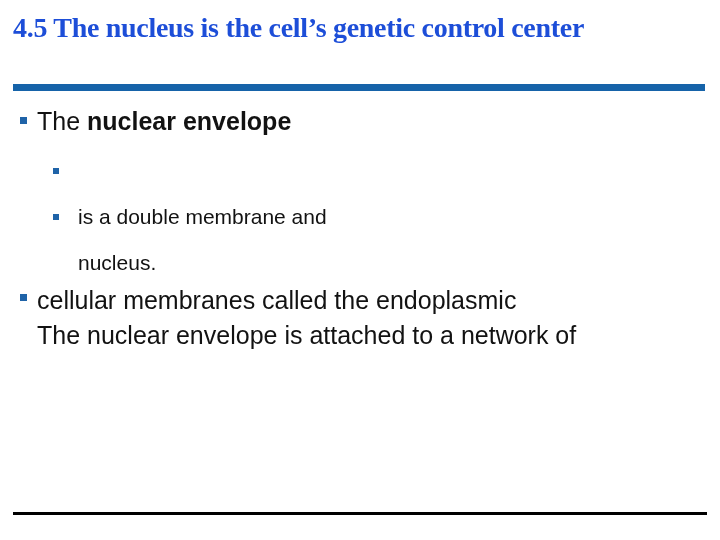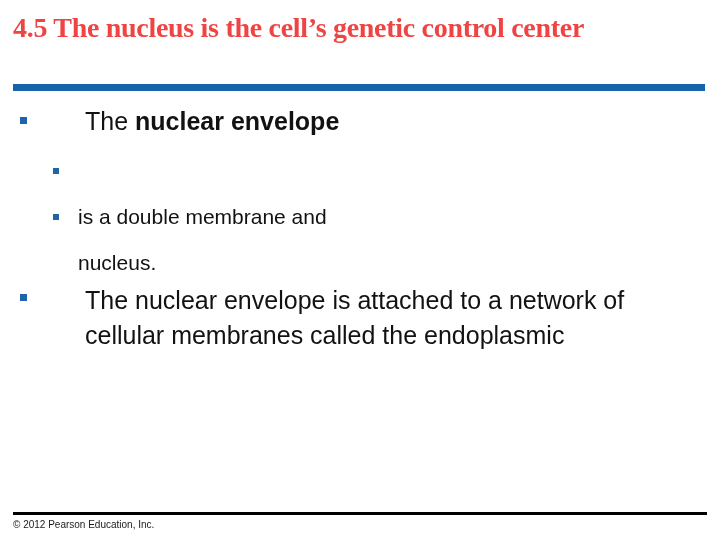--- a/index.html
+++ b/index.html
@@ -22,21 +22,21 @@
     position: absolute;
     left: 13px;
     top: 12px;
     width: 694px;
     margin: 0;
     font-family: "Liberation Serif", serif;
     font-weight: bold;
     font-size: 28px;
     line-height: 32px;
     letter-spacing: -0.3px;
-    color: #ef4444;
+    color: #1d4ed8;
     white-space: nowrap;
   }
 
   
   .title-rule {
     position: absolute;
     left: 13px;
     top: 84px;
     width: 692px;
     height: 7px;
@@ -54,21 +54,20 @@
   .b1-sq   { left: 20px; top: 117px; }
   .sub1-sq { left: 53px; top: 168px; }
   .sub2-sq { left: 53px; top: 214px; }
   .b2-sq   { left: 20px; top: 294px; }
 
   .text-l1 {
     position: absolute;
     font-size: 25px;
     line-height: 35px;
     color: #121212;
-    margin-left: 48px;
   }
   .text-l2 {
     position: absolute;
     font-size: 21px;
     line-height: 28px;
     color: #121212;
     margin-top: 46px;
   }
 
   .b1-text   { left: 37px; top: 104px; }
@@ -111,20 +110,19 @@
   <span class="bullet-square sq-l2 sub1-sq"></span>
   <div class="text-l2 sub1-text">is a double membrane and</div>
 
   <span class="bullet-square sq-l2 sub2-sq"></span>
   <div class="text-l2 sub2-text">
     <div>nucleus.</div>
   </div>
 
   <span class="bullet-square sq-l1 b2-sq"></span>
   <div class="text-l1 b2-text">
+    <div>cellular membranes called the endoplasmic</div>
     <div>The nuclear envelope is attached to a network of</div>
-    <div>cellular membranes called the endoplasmic</div>
   </div>
 
   <div class="footer-rule"></div>
-  <div class="footer-text">© 2012 Pearson Education, Inc.</div>
 
 </div>
 
 </body></html>

